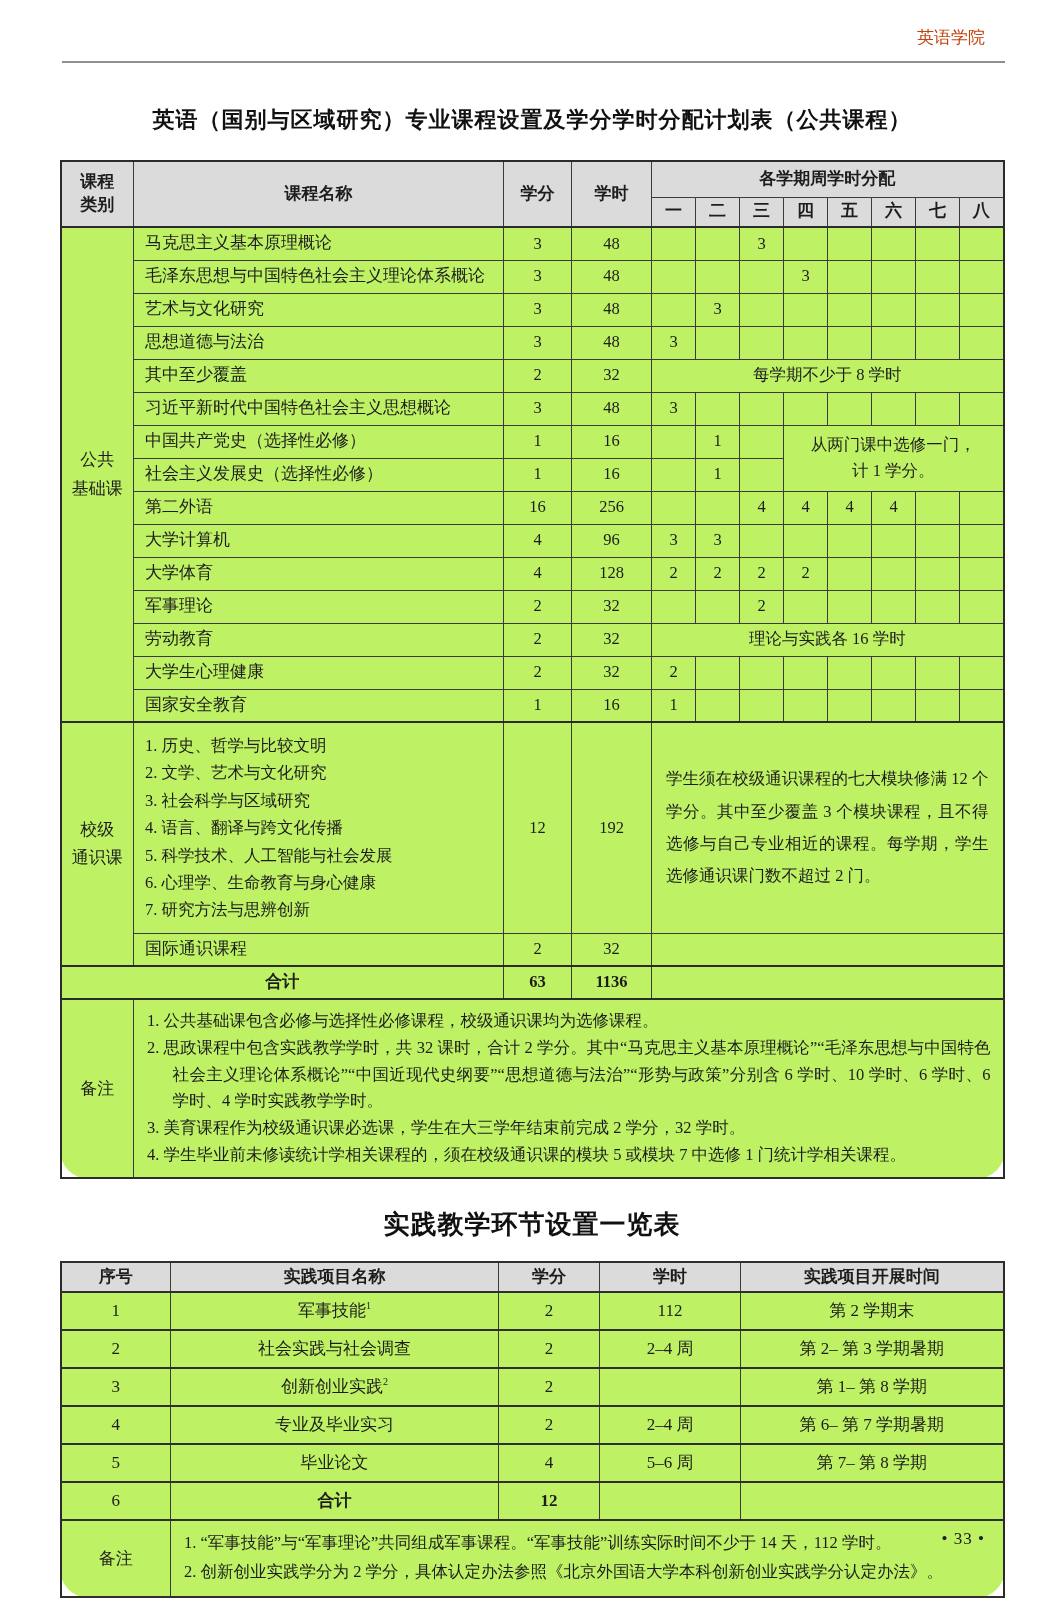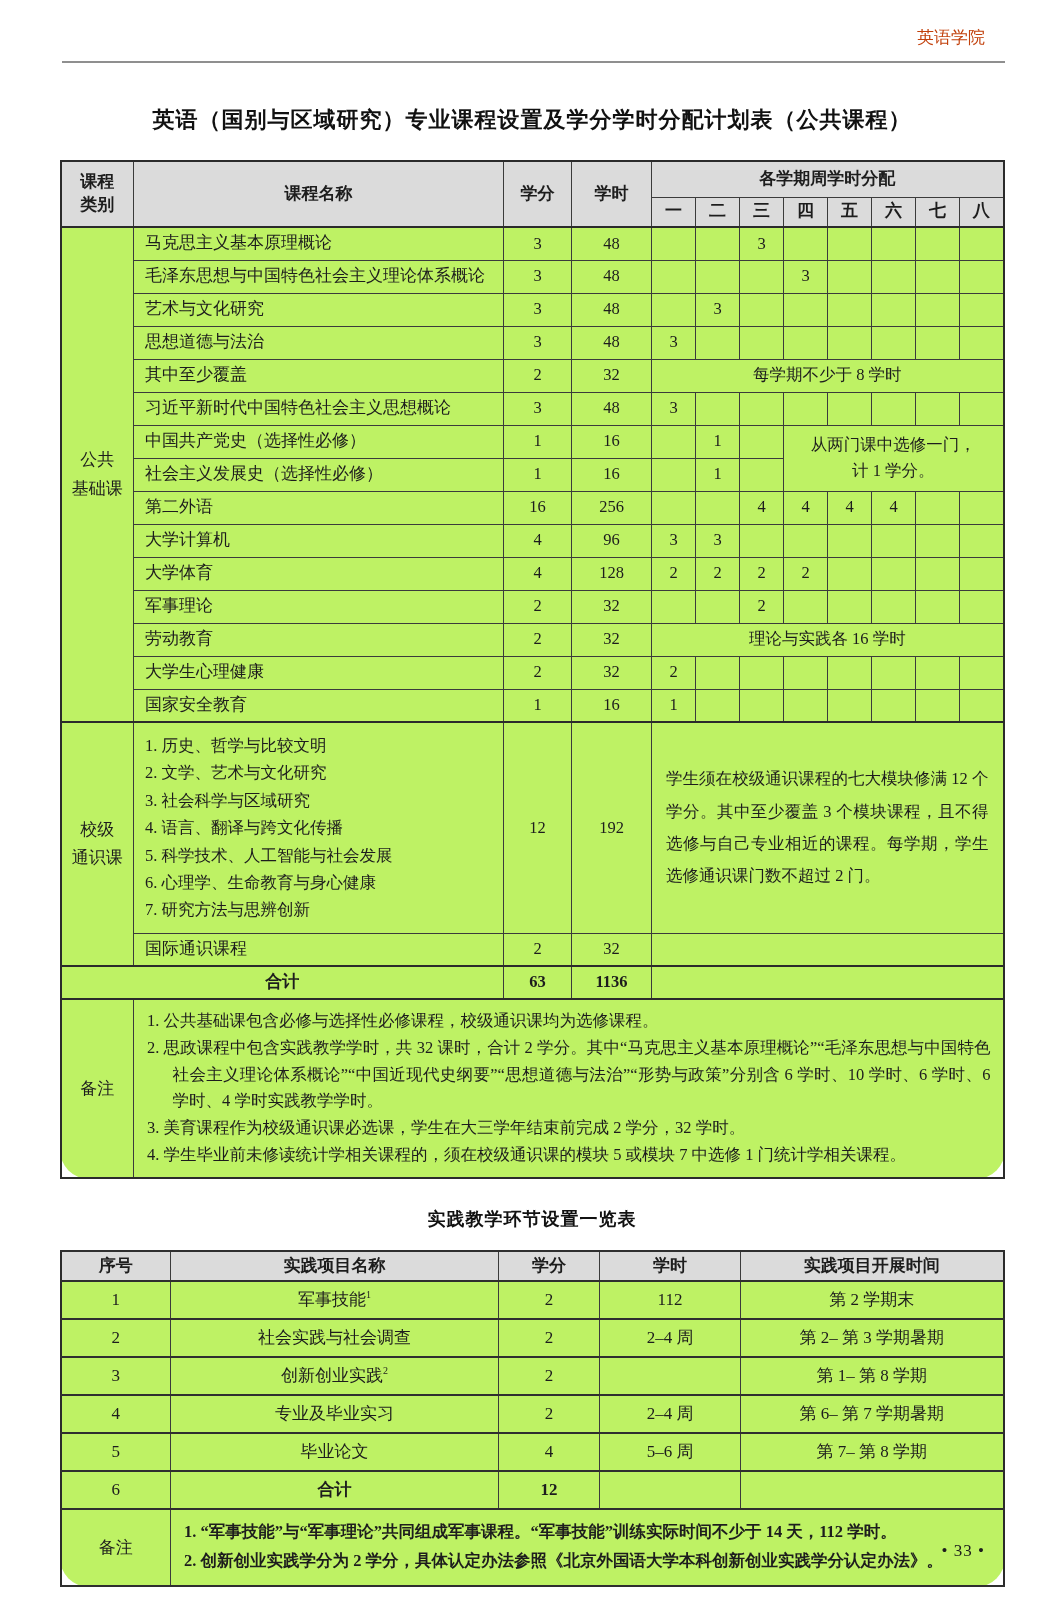--- a/index.html
+++ b/index.html
@@ -29,21 +29,21 @@
     font-family:"Liberation Sans", sans-serif;
     font-size:22px;
     font-weight:bold;
     letter-spacing:1px;
     color:#111;
   }
   .title2{
     margin:28px 0 19px 0;
     text-align:center;
     font-family:"Liberation Sans", sans-serif;
-    font-size:18px;
+    font-size:26px;
     font-weight:bold;
     letter-spacing:1px;
     color:#111;
   }
   table{
     border-collapse:collapse;
     table-layout:fixed;
     width:943px;
     margin:0 auto;
     background:#bef264;
@@ -99,25 +99,25 @@
     text-align:justify;
   }
   .t2 th, .t2 td{
     border-top:2px solid #2f2f2f;
     border-bottom:2px solid #2f2f2f;
     border-left:1px solid #3b3b3b;
     border-right:1px solid #3b3b3b;
   }
   .t2 thead tr{height:30px;}
   .t2 tbody tr{height:38px;}
-  .t2 .note{line-height:1.75;font-weight:bold;}
+  .t2 .note{line-height:1.75;}
   sup{font-size:10px;vertical-align:super;line-height:0;}
   .page-num{
     position:absolute;
-    bottom:44px;
+    bottom:56px;
     right:79px;
     font-size:17px;
     letter-spacing:1px;
     color:#1d1d1d;
   }
 </style>
 </head>
 <body>
 
 <div class="page">

